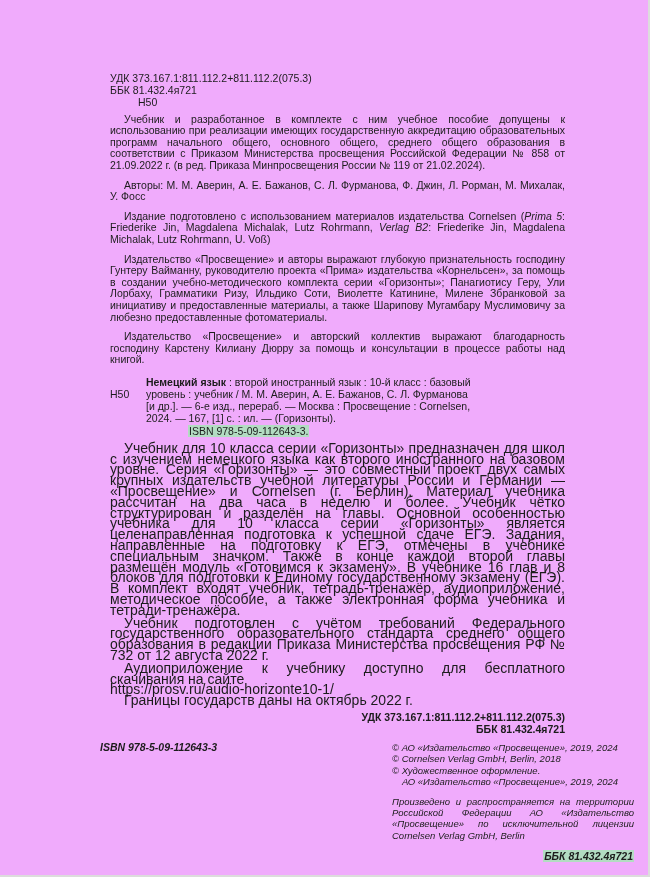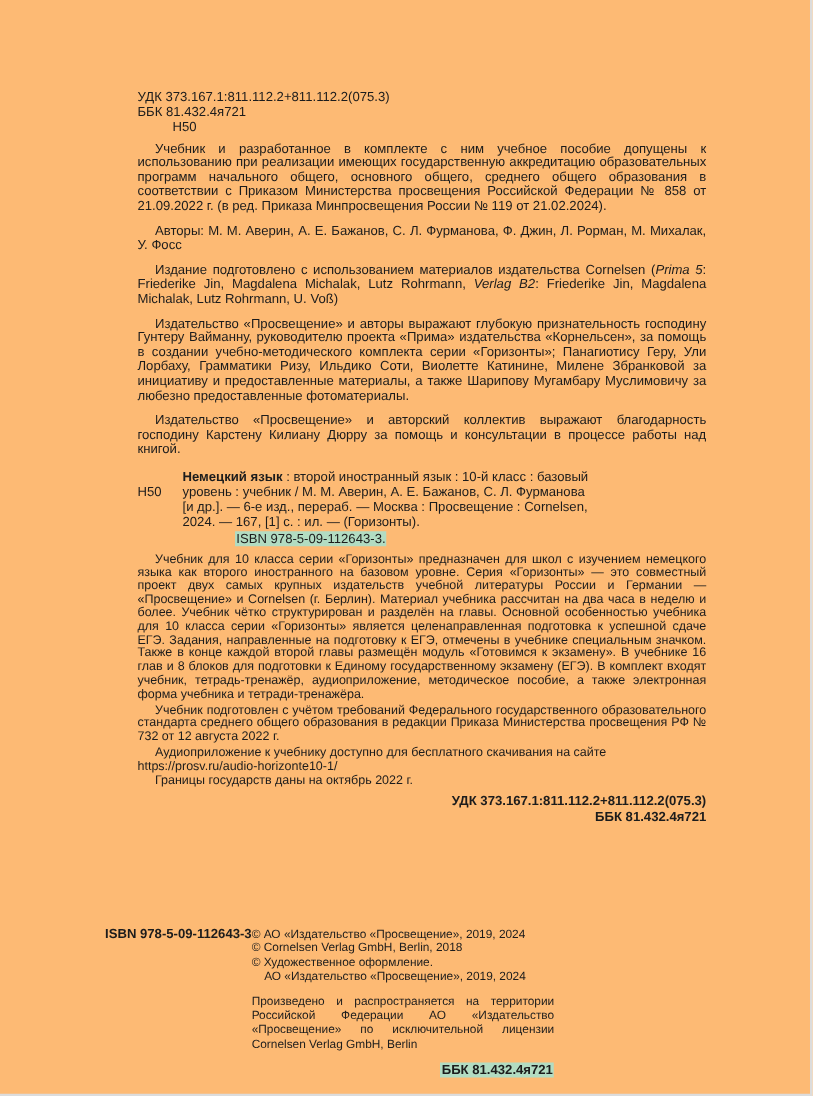--- a/index.html
+++ b/index.html
@@ -1,53 +1,54 @@
 <!DOCTYPE html>
 <html><head>
 <meta charset="utf-8">
 <style>
   html, body { margin: 0; padding: 0; background: #f2f2f2; }
   .page {
     position: relative;
     width: 650px;
     height: 877px;
     margin: 0 auto;
-    background: #fdba74;
+    background: #f0abfc;
     box-sizing: border-box;
     padding: 72px 85px 16px 110px;
     font-family: "Liberation Sans", sans-serif;
     font-size: 10.5px;
     line-height: 11.6px;
     color: #1c1c1c;
     overflow: hidden;
     box-shadow: inset -2px -2px 0 #dcdcdc;
   }
   .top-codes { line-height: 12.2px; margin-bottom: 5px; }
   .top-codes .n50 { padding-left: 28px; }
   .series { text-align: center; margin: 0 0 9px; }
   .para { margin: 0 0 8px; text-align: justify; text-indent: 14px; }
   .para.last-gap { margin-bottom: 10px; }
   .para i { font-style: italic; }
   .bib { position: relative; padding-left: 36px; margin: 0 0 6px; line-height: 12px; }
   .bib-code { position: absolute; left: 0; top: 12px; }
   .bib-line b { font-weight: 700; }
   .bib-isbn { margin-left: 42px; margin-top: 1px; }
-  .annot { font-size: 10px; line-height: 10.8px; }
+  .annot { font-size: 14px; line-height: 10.8px; }
   .apara { margin: 0 0 2px; text-align: justify; text-indent: 14px; }
   .apara.tight { margin: 0; }
   .url { display: block; text-indent: 0; }
   .right-codes { text-align: right; font-weight: 700; margin-top: 5px; line-height: 12.2px; }
   .bottom {
     position: absolute;
-    left: 84px;
+    left: 100px;
     top: 742px;
     width: 534px;
     display: flex;
-    justify-content: flex-start;
+    justify-content: space-between;
     align-items: flex-start;
+    font-style: italic;
   }
   .isbn-b { font-weight: 700; font-size: 10.5px; }
   .copy-col { width: 242px; font-size: 9.5px; line-height: 11.4px; }
   .c-line.cont { padding-left: 10px; }
   .dist { margin: 8px 0 0; text-align: justify; }
   .bbk-b { text-align: right; margin-top: 10px; font-weight: 700; font-size: 10.5px; }
   .hl { background: #b2dcc2; padding: 0 1px; }
 </style>
 </head>
 <body>

